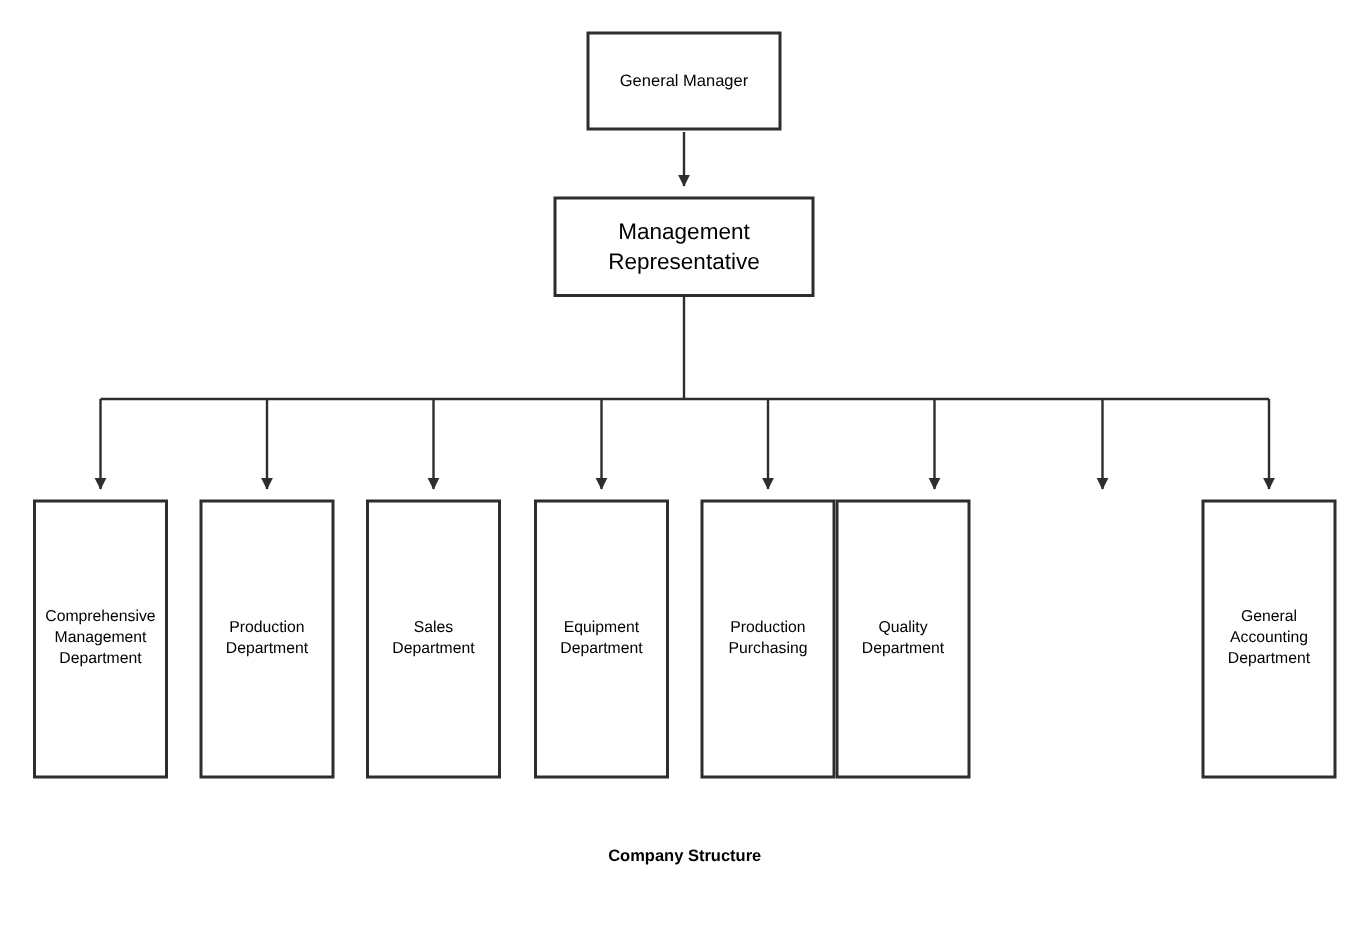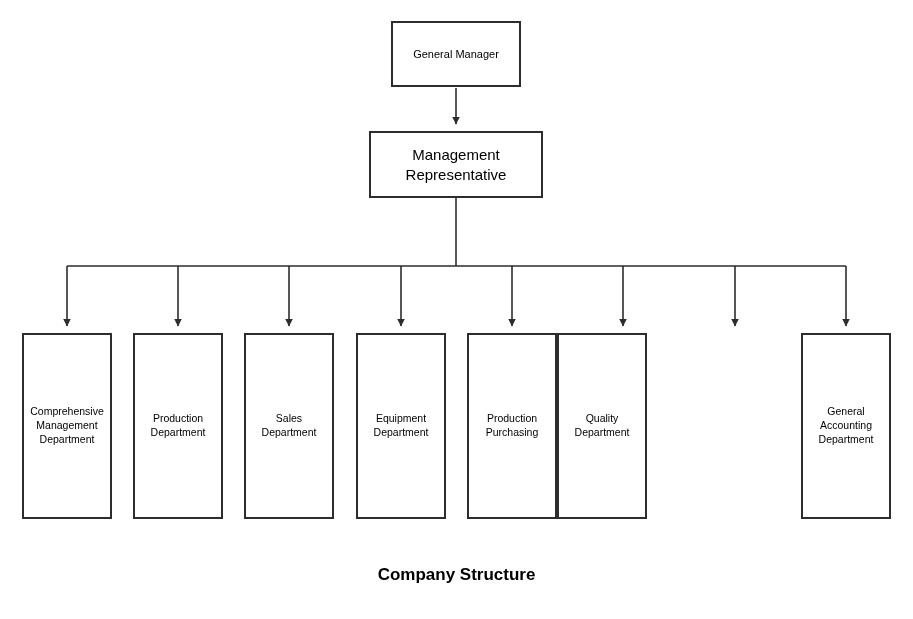--- a/index.html
+++ b/index.html
@@ -66,21 +66,21 @@
   .d3 { left: 356px; text-align: center; }
   .d4 { left: 467px; }
   .d5 { left: 557px; }
   .d6 { left: 690px; }
   .d7 { left: 801px; }
   .caption {
     position: absolute;
     left: 0; top: 565px;
     width: 913px;
     text-align: center;
-    font-size: 17px;
+    font-size: 11px;
     font-weight: bold;
     color: var(--text);
   }
 </style>
 </head>
 <body>
 
 <div class="canvas">
 
   <svg class="connectors" viewBox="0 0 913 619" xmlns="http://www.w3.org/2000/svg">

